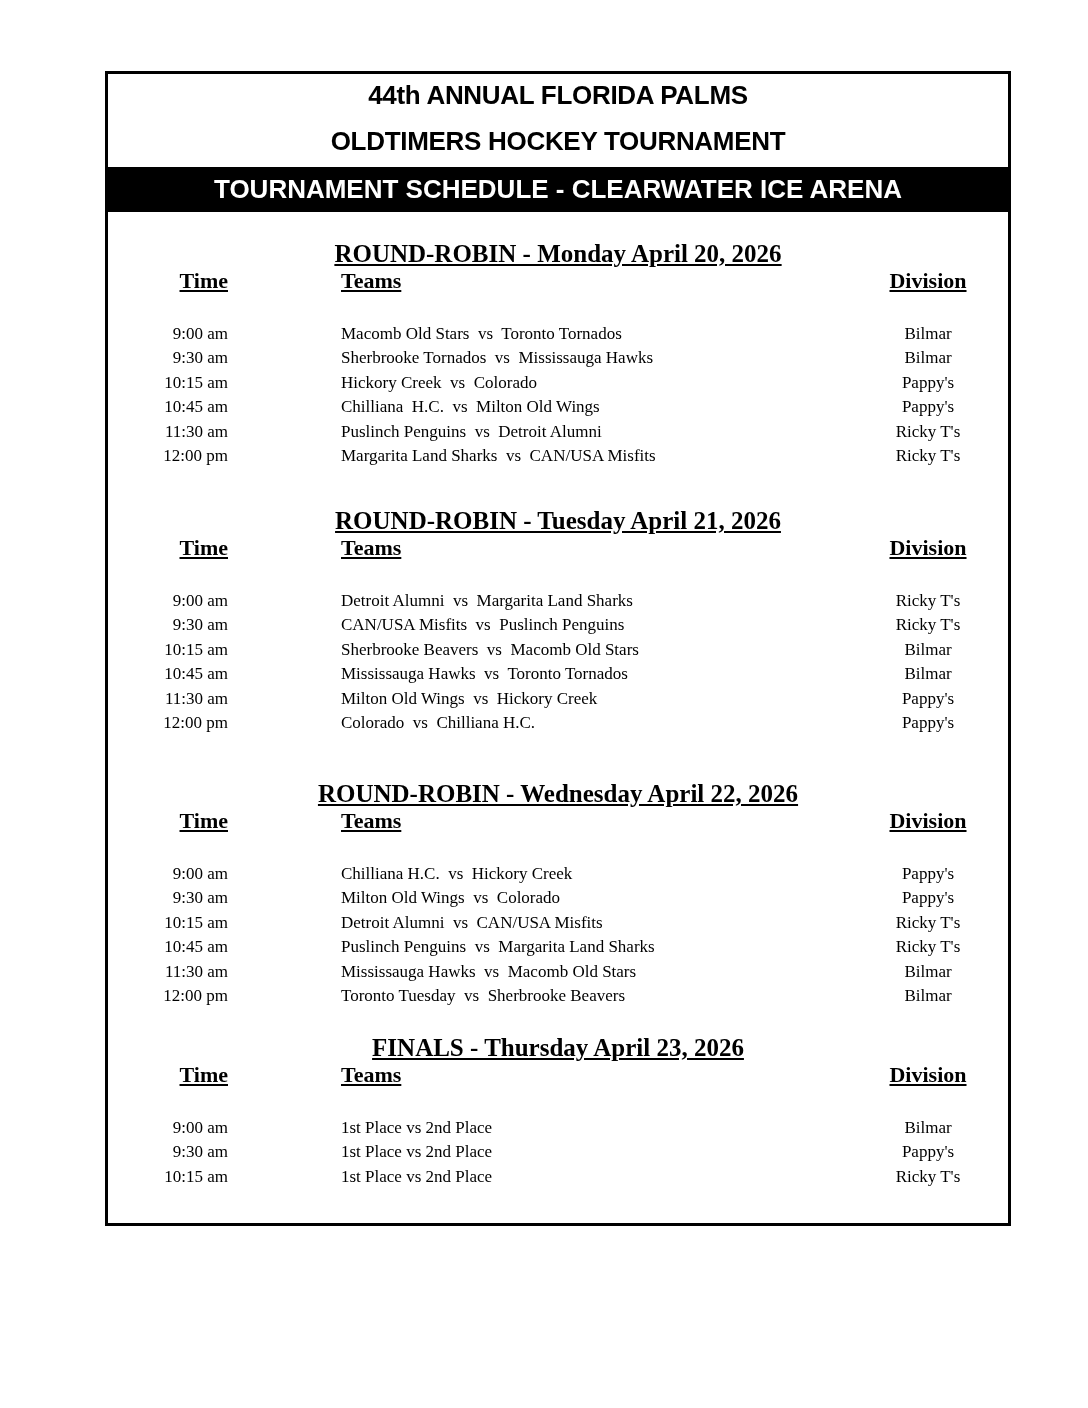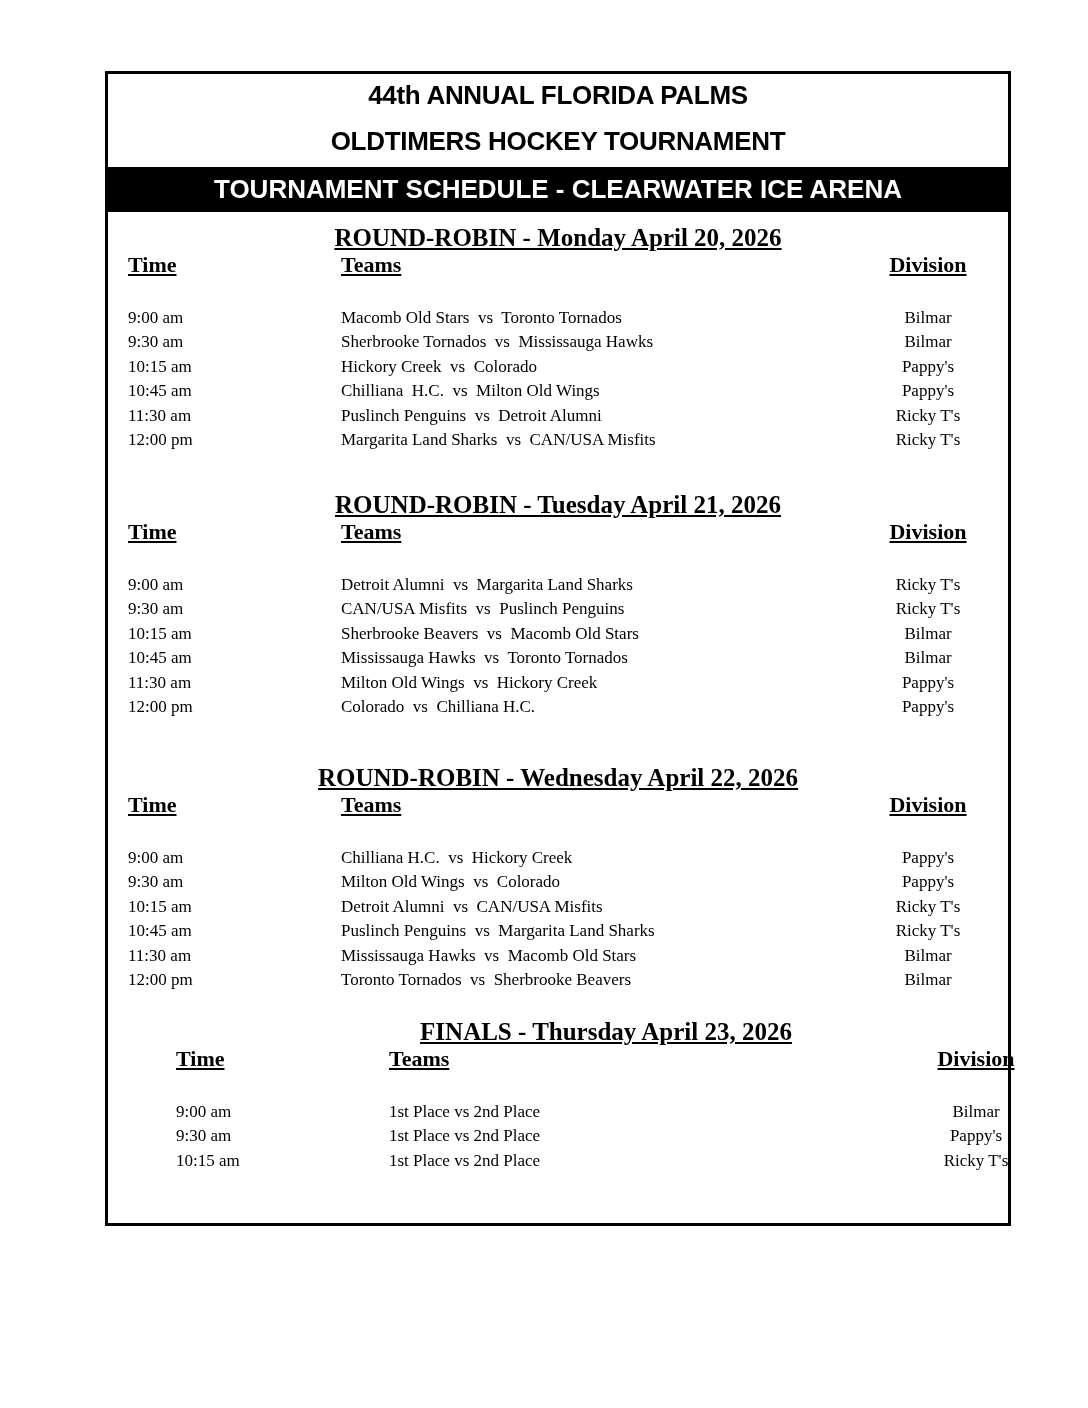--- a/index.html
+++ b/index.html
@@ -3,24 +3,24 @@
 <meta charset="utf-8">
 <style>
   html, body { margin:0; padding:0; background:#ffffff; }
   body { width:1088px; height:1408px; position:relative; font-family:"Liberation Serif", serif; color:#000; }
   .frame { position:absolute; left:105px; top:71px; width:906px; height:1155px; border:3px solid #000; box-sizing:border-box; }
   .title { position:absolute; left:0; width:100%; text-align:center; font-family:"Liberation Sans", sans-serif; font-weight:bold; font-size:26px; letter-spacing:-0.3px; }
   .title1 { top:6px; }
   .title2 { top:52px; }
   .banner { position:absolute; left:0; top:93px; width:100%; height:45px; background:#000; color:#fff; text-align:center; font-family:"Liberation Sans", sans-serif; font-weight:bold; font-size:26px; line-height:45px; }
   .section { position:absolute; left:0; width:100%; }
-  .sec-title { text-align:center; font-weight:bold; font-size:25px; text-decoration:underline; line-height:28px; }
+  .sec-title { text-align:center; font-weight:bold; font-size:25px; text-decoration:underline; line-height:28px;margin-top:16px; }
   .hdr { position:relative; height:30px; font-weight:bold; font-size:22px; }
   .hdr span { position:absolute; text-decoration:underline; top:0; }
-  .col-time { left:20px; width:100px; text-align:left; }
+  .col-time { left:20px; width:100px; text-align:right; }
   .col-teams { left:233px; width:400px; text-align:left; }
   .col-div { left:755px; width:130px; text-align:center; }
   .rows { margin-top:24px; }
   .row { position:relative; height:24.4px; font-size:17px; line-height:24px; }
   .row span { position:absolute; top:0; white-space:nowrap; }
 </style>
 </head>
 <body>
 
 <div class="frame">
@@ -137,26 +137,26 @@
       <span class="col-teams">Puslinch Penguins  vs  Margarita Land Sharks</span>
       <span class="col-div">Ricky T's</span>
     </div>
           <div class="row">
       <span class="col-time">11:30 am</span>
       <span class="col-teams">Mississauga Hawks  vs  Macomb Old Stars</span>
       <span class="col-div">Bilmar</span>
     </div>
           <div class="row">
       <span class="col-time">12:00 pm</span>
-      <span class="col-teams">Toronto Tornados  vs  Sherbrooke Beavers</span>
+      <span class="col-teams">Toronto Tuesday  vs  Sherbrooke Beavers</span>
       <span class="col-div">Bilmar</span>
     </div>
         </div>
       </div>
-      <div class="section" style="top: 944px; padding-left: 48px;">
+      <div class="section" style="top: 944px;">
         <div class="sec-title">FINALS - Thursday April 23, 2026</div>
   <div class="hdr">
     <span class="col-time">Time</span>
     <span class="col-teams">Teams</span>
     <span class="col-div">Division</span>
   </div>
   <div class="rows">
           <div class="row">
       <span class="col-time">9:00 am</span>
       <span class="col-teams">1st Place vs 2nd Place</span>

